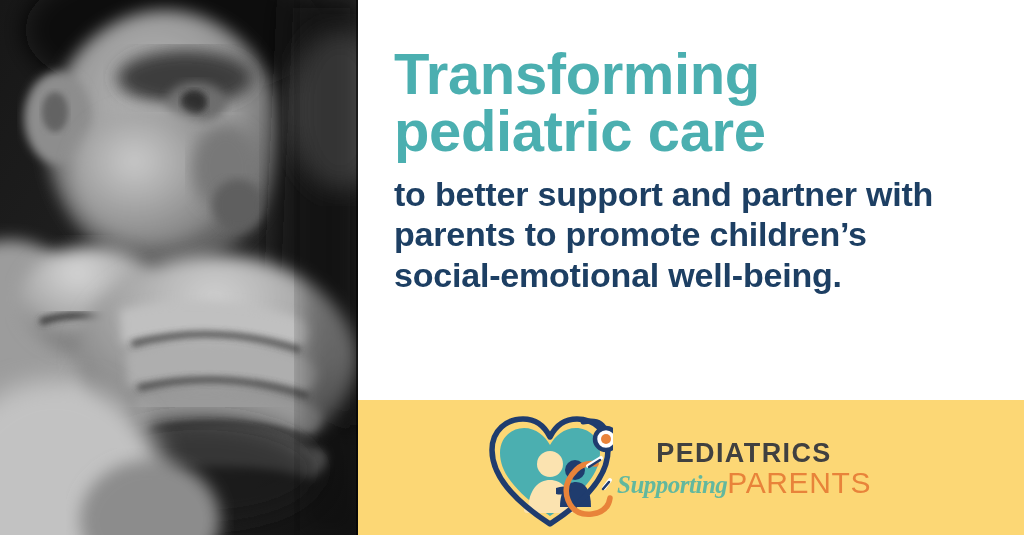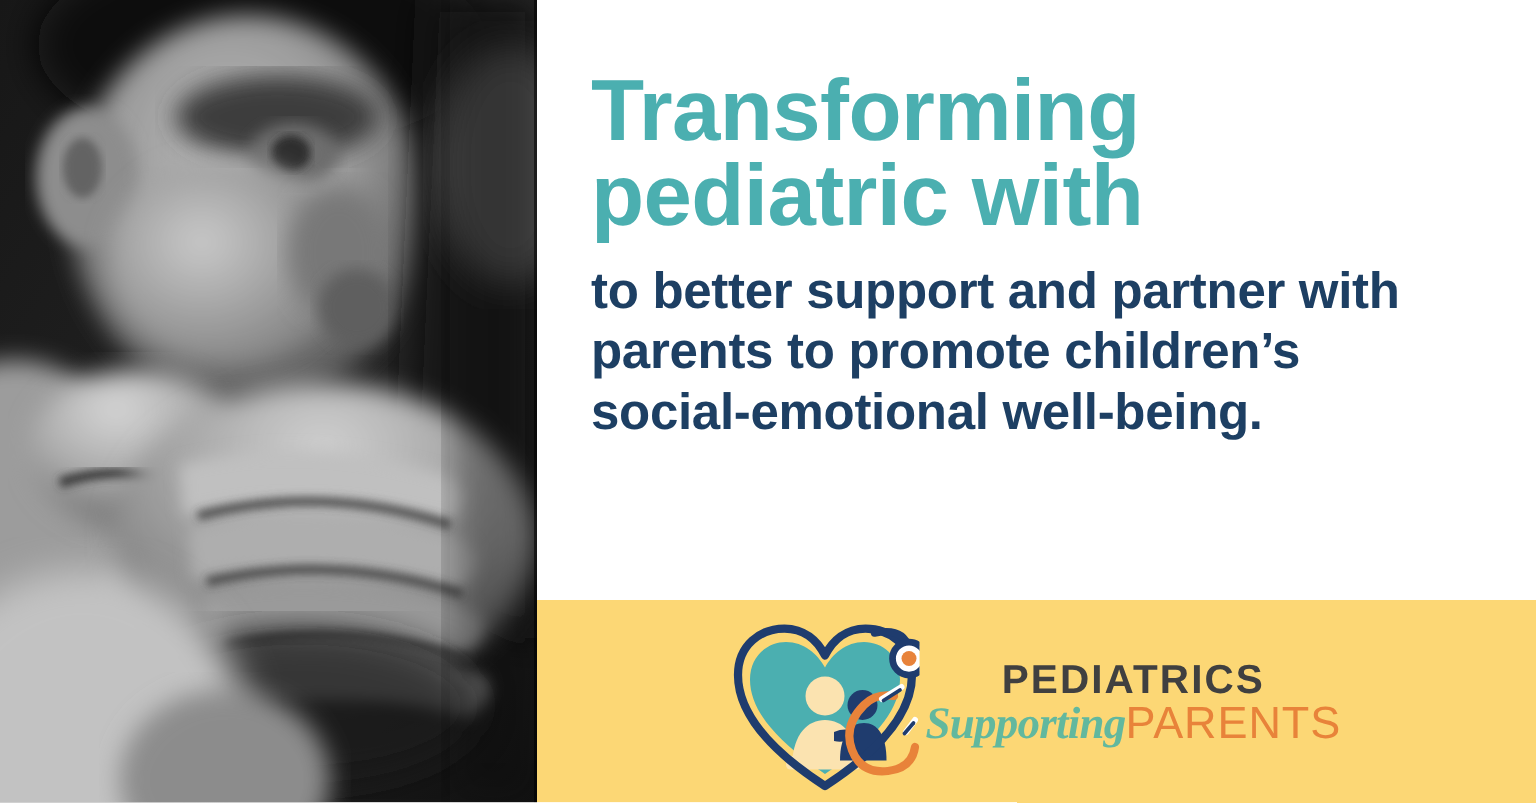--- a/index.html
+++ b/index.html
@@ -124,21 +124,21 @@
     text-align: center;
   }
 
   .wm-second {
     display: block;
     margin-top: 1px;
     white-space: nowrap;
   }
   .wm-script {
     color: #62B89E;
-    font-size: 30px;
+    font-size: 25px;
     font-style: italic;
     font-weight: bold;
     letter-spacing: -0.5px;
     font-family: "Liberation Serif", serif;
   }
   .wm-parents {
     color: #E8833A;
     font-size: 30px;
     font-weight: normal;
     letter-spacing: 0.6px;
@@ -245,21 +245,21 @@
       <rect x="0" y="0" width="358" height="535" fill="none"></rect>
     </svg>
     <div class="photo-edge"></div>
   </div>
 
   <div class="content">
 
     <div class="text-block">
       <h1 class="headline">
         <span class="headline-line">Transforming</span>
-        <span class="headline-line">pediatric with</span>
+        <span class="headline-line">pediatric care</span>
       </h1>
       <p class="subhead">
         <span class="subhead-line">to better support and partner with</span>
         <span class="subhead-line">parents to promote children’s</span>
         <span class="subhead-line">social-emotional well-being.</span>
       </p>
     </div>
   </div>
 
   <div class="footer-band">

